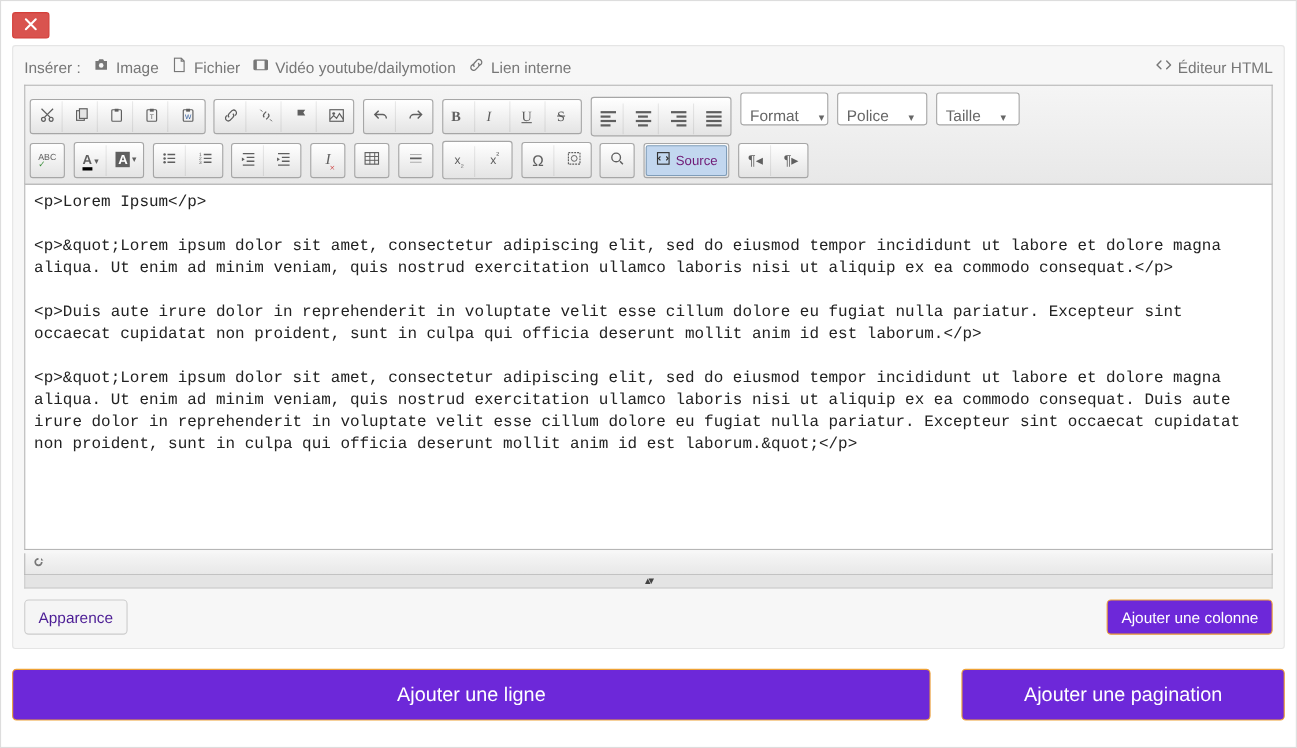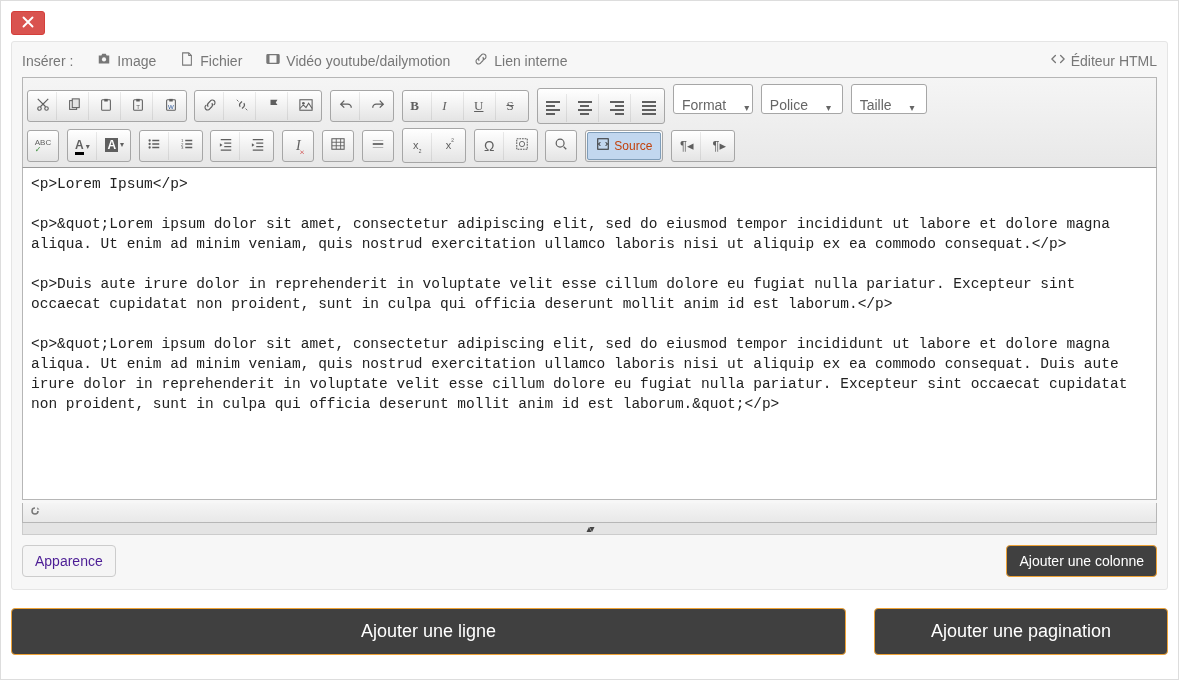--- a/index.html
+++ b/index.html
@@ -4,21 +4,21 @@
 <style>
   * { box-sizing: border-box; margin: 0; padding: 0; }
   body { font-family: "Helvetica Neue", Helvetica, Arial, sans-serif; font-size: 14px; color: #333; background: #fff; }
   .outer { border: 1px solid #ddd; margin: 0 0 0 0; padding: 10px 10px; width: 1179px; height: 680px; position: relative; }
   .close-btn { background: #d9534f; border: 1px solid #d43f3a; color: #fff; width: 34px; height: 24px; border-radius: 3px; display: inline-flex; align-items: center; justify-content: center; cursor: pointer; margin-bottom: 6px; }
   .close-btn svg { width: 12px; height: 12px; fill: #fff; }
   .row-block { background: #f7f7f7; border: 1px solid #e5e5e5; border-radius: 3px; padding: 10px 10px 12px 10px; }
   .title-row { display: flex; align-items: center; margin-bottom: 14px; padding-left: 150px; }
   .title-label { color: #333; font-size: 14px; margin-right: 28px; }
   .title-input { width: 455px; height: 34px; border: 1px solid #ccc; border-radius: 4px; padding: 6px 10px; background: #fff; box-shadow: inset 0 1px 1px rgba(0,0,0,.07); }
-  .ins-bar { display: flex; align-items: center; color: #777; font-size: 14px; margin-bottom: 8px; gap: 24px; }
+  .ins-bar { display: flex; align-items: center; color: #777; font-size: 14px; margin-bottom: 8px; gap: 12px; }
   .ins-item { display: inline-flex; align-items: center; gap: 6px; cursor: pointer; color: #777; }
   .ins-item svg { width: 14px; height: 14px; fill: #777; }
   .spacer { flex: 1; }
   .html-editor-link { display: inline-flex; align-items: center; gap: 6px; color: #777; cursor: pointer; }
   .html-editor-link svg { width: 14px; height: 14px; fill: #777; }
 
   
   .ck-toolbar { background: linear-gradient(#f5f5f5,#e8e8e8); border: 1px solid #b6b6b6; border-bottom: 1px solid #999; padding: 4px 4px 2px 4px; white-space: normal; }
   .ck-group { display: inline-block; border: 1px solid #a6a6a6; border-radius: 3px; background: linear-gradient(#fff,#e4e4e4); margin: 2px 4px 2px 0; padding: 1px; vertical-align: middle; }
   .ck-btn { display: inline-flex; align-items: center; justify-content: center; width: 28px; height: 28px; border-right: 1px solid rgba(0,0,0,.08); cursor: pointer; }
@@ -34,21 +34,21 @@
 
   .bottom-strip { background: linear-gradient(#f5f5f5,#e8e8e8); border: 1px solid #b6b6b6; border-top: none; height: 20px; display:flex; align-items:center; padding: 0 6px; }
   .bottom-strip svg { width: 12px; height: 12px; fill: #777; }
 
   .source-area { width: 100%; height: 332px; border: 1px solid #b6b6b6; border-top: none; background: #fff; padding: 6px 8px; font-family: "Courier New", Courier, monospace; font-size: 14.5px; color: #222; resize: none; outline: none; line-height: 1.38; white-space: pre-wrap; }
   .resize-bar { height: 12px; background: #e4e4e4; border: 1px solid #ccc; border-top: none; display:flex; align-items:center; justify-content:center; cursor: ns-resize; margin-bottom: 10px; }
   .resize-bar span { font-size: 10px; color: #444; letter-spacing: -2px; }
 
   .row-footer { display: flex; justify-content: space-between; margin-top: 6px; }
   .btn-default { background: #f5f5f5; border: 1px solid #ccc; border-radius: 4px; padding: 7px 12px; color: #4c1d95; cursor: pointer; font-size: 14px; }
-  .btn-orange { background: #404040; border: 1px solid #eea236; color: #fff; border-radius: 4px; padding: 7px 12px; cursor: pointer; font-size: 14px; }
+  .btn-orange { background: #6d28d9; border: 1px solid #eea236; color: #fff; border-radius: 4px; padding: 7px 12px; cursor: pointer; font-size: 14px; }
   .btn-orange.big { padding: 12px 16px; font-size: 18px; }
 
   .bottom-actions { display: flex; gap: 28px; margin-top: 18px; }
   .bottom-actions .btn-orange.big:first-child { flex: 0 0 835px; }
   .bottom-actions .btn-orange.big:last-child { flex: 1; }
 
   .glyph-bold { font-weight: bold; font-family: Georgia, serif; }
   .glyph-ital { font-style: italic; font-family: Georgia, serif; }
   .glyph-under { text-decoration: underline; font-family: Georgia, serif; }
   .glyph-strike { text-decoration: line-through; font-family: Georgia, serif; }
@@ -344,21 +344,21 @@
                 <path d="M11 11l3 3" stroke="#5f5f5f" stroke-width="1.6"></path>
               </svg></span>
           </span>
       </span>
       <span class="ck-group">
         <span class="ck-btn wide active">
           <span><svg viewBox="0 0 16 16">
                 <rect x="2" y="2" width="12" height="12" fill="none" stroke="#333" stroke-width="1.2"></rect>
                 <path d="M5 6l-2 2 2 2M11 6l2 2-2 2" fill="none" stroke="#333" stroke-width="1.2"></path>
               </svg></span>
-          <span style="color:#c2410c;font-size:12px">Source</span>
+          <span style="color:#701a75;font-size:12px">Source</span>
         </span>
       </span>
       <span class="ck-group">
         <span class="ck-btn">
             <span style="color:#5f5f5f;font-size:13px">¶◂</span>
           </span>
         <span class="ck-btn">
             <span style="color:#5f5f5f;font-size:13px">¶▸</span>
           </span>
       </span>

